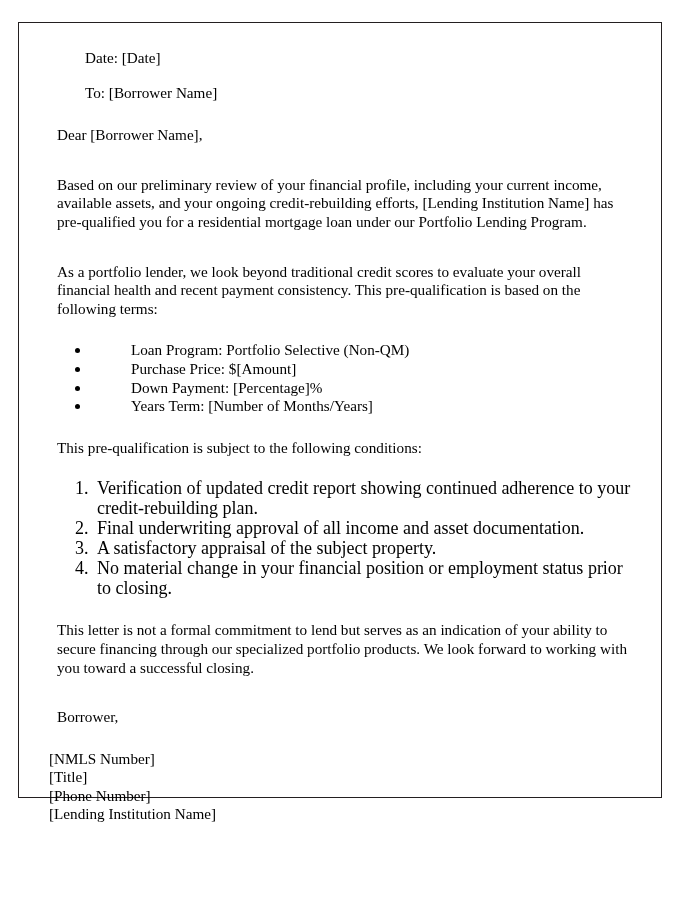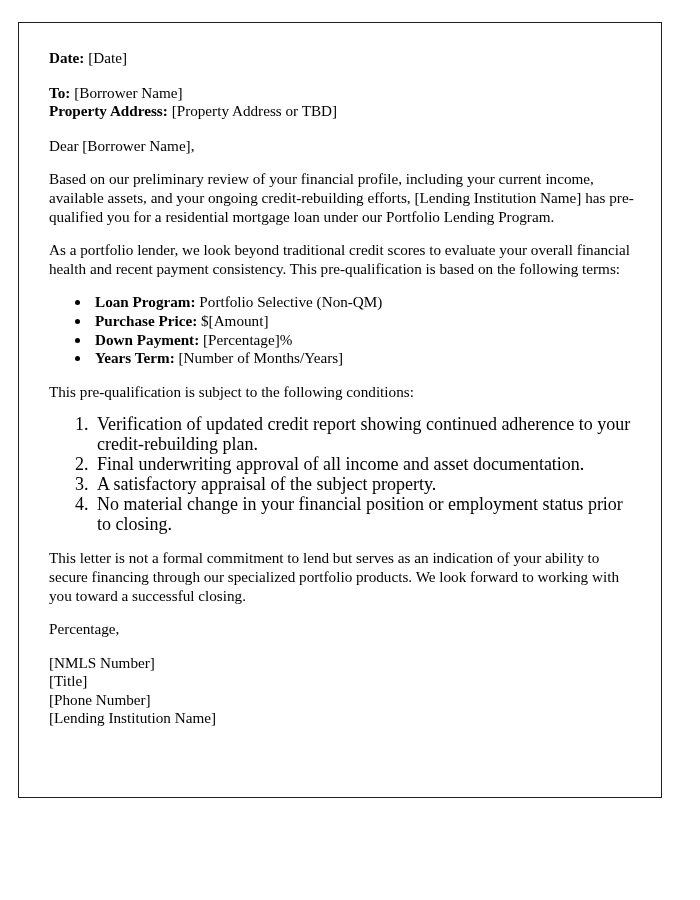--- a/index.html
+++ b/index.html
@@ -35,28 +35,28 @@
 
   .line {
     font-size: 15.2px;
     line-height: 18.6px;
     text-align: left;
   }
 
   .para {
     font-size: 15.2px;
     line-height: 18.6px;
-    margin: 0;
+    margin: 8px;
   }
 
   .gap-lg { height: 16px; }
   .gap-md { height: 15px; }
   .gap-sm { height: 13px; }
 
-  b, .bold { font-weight: bold; }
+  b, .bold { font-weight: normal; margin-left: 36px; }
 
   ul.terms {
     margin: 0;
     padding: 0 0 0 42px;
     list-style-type: disc;
   }
   ul.terms li {
     font-size: 15.2px;
     line-height: 18.6px;
     padding-left: 4px;
@@ -87,24 +87,20 @@
     <div class="line">
       <span class="bold">Date:</span>
       <span>[Date]</span>
     </div>
 
     <div class="gap-lg"></div>
 
     <div class="line">
       <span class="bold">To:</span>
       <span>[Borrower Name]</span>
-    </div>
-    <div class="line">
-      <span class="bold">Property Address:</span>
-      <span>[Property Address or TBD]</span>
     </div>
 
     <div class="gap-lg"></div>
 
     <p class="para">Dear [Borrower Name],</p>
 
     <div class="gap-md"></div>
 
     <p class="para">Based on our preliminary review of your financial profile, including your current income, available assets, and your ongoing credit-rebuilding efforts, [Lending Institution Name] has pre-qualified you for a residential mortgage loan under our Portfolio Lending Program.</p>
 
@@ -145,21 +141,21 @@
       <li>A satisfactory appraisal of the subject property.</li>
       <li>No material change in your financial position or employment status prior to closing.</li>
     </ol>
 
     <div class="gap-md"></div>
 
     <p class="para">This letter is not a formal commitment to lend but serves as an indication of your ability to secure financing through our specialized portfolio products. We look forward to working with you toward a successful closing.</p>
 
     <div class="gap-md"></div>
 
-    <p class="para">Percentage,</p>
+    <p class="para">Borrower,</p>
 
     <div class="gap-md"></div>
 
     <div class="sig-line">[NMLS Number]</div>
     <div class="sig-line">[Title]</div>
     <div class="sig-line">[Phone Number]</div>
     <div class="sig-line">[Lending Institution Name]</div>
 
   </div>
 </div>

